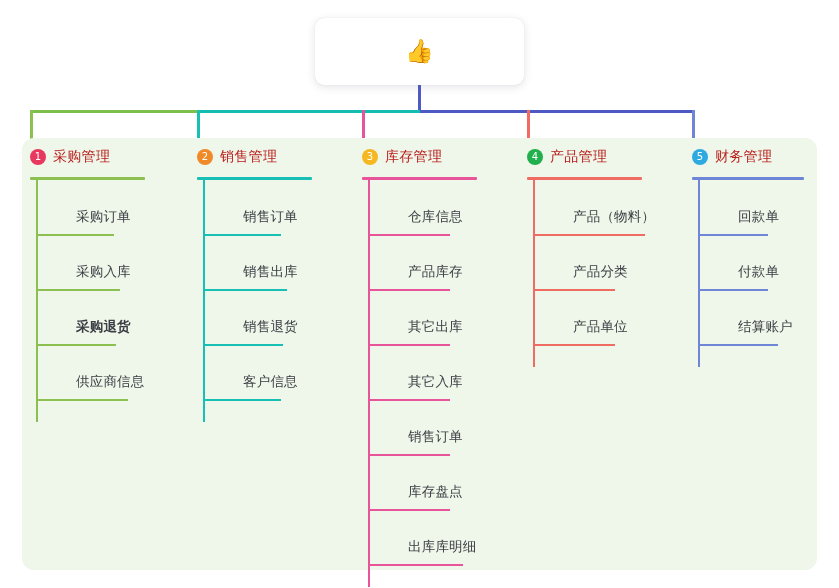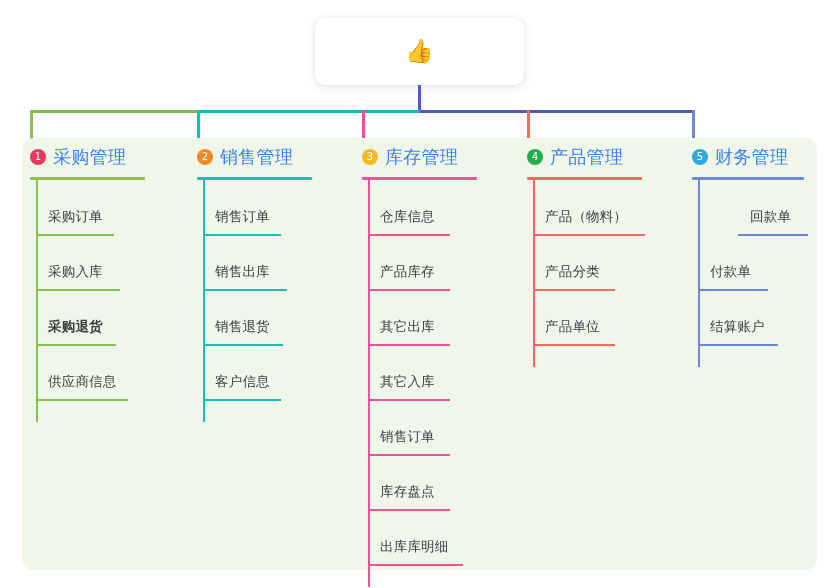--- a/index.html
+++ b/index.html
@@ -88,22 +88,22 @@
     height: 16px;
     border-radius: 50%;
     color: #ffffff;
     font-size: 10px;
     line-height: 16px;
     text-align: center;
     font-family: "DejaVu Sans", sans-serif;
     flex: 0 0 auto;
   }
   .col-title {
-    font-size: 18px;
-    color: #3b82f6;
+    font-size: 14px;
+    color: #b91c1c;
     letter-spacing: 0.3px;
   }
   .col-rule {
     position: absolute;
     left: 8px;
     top: 31px;
     height: 3px;
     border-radius: 1px;
   }
   .col-spine {
@@ -113,21 +113,21 @@
     width: 2px;
   }
 
   .leaf {
     position: absolute;
     left: 14px;
     height: 55px;
   }
   .leaf-text {
     position: absolute;
-    left: 12px;
+    left: 40px;
     top: 18px;
     font-size: 13.5px;
     color: #3a3d44;
     white-space: nowrap;
     letter-spacing: 0.2px;
   }
   .leaf-rule {
     position: absolute;
     left: 0px;
     top: 44px;
@@ -264,21 +264,21 @@
           <div class="leaf-rule" style="width: 82px; background: rgb(240, 108, 99);"></div>
         </div>
       </div>
       <div class="column" style="left: 684px;">
         <div class="col-header">
           <div class="badge" style="background: rgb(46, 170, 224);">5</div>
           <div class="col-title">财务管理</div>
         </div>
         <div class="col-rule" style="width: 112px; background: rgb(111, 134, 214);"></div>
         <div class="col-spine" style="height: 188px; background: rgb(111, 134, 214);"></div>
-        <div class="leaf" style="top: 44px; width: 80px; margin-left: 40px;">
+        <div class="leaf" style="top: 44px; width: 80px;">
           <div class="leaf-text">回款单</div>
           <div class="leaf-rule" style="width: 70px; background: rgb(111, 134, 214);"></div>
         </div>
         <div class="leaf" style="top: 99px; width: 80px;">
           <div class="leaf-text">付款单</div>
           <div class="leaf-rule" style="width: 70px; background: rgb(111, 134, 214);"></div>
         </div>
         <div class="leaf" style="top: 154px; width: 90px;">
           <div class="leaf-text">结算账户</div>
           <div class="leaf-rule" style="width: 80px; background: rgb(111, 134, 214);"></div>

